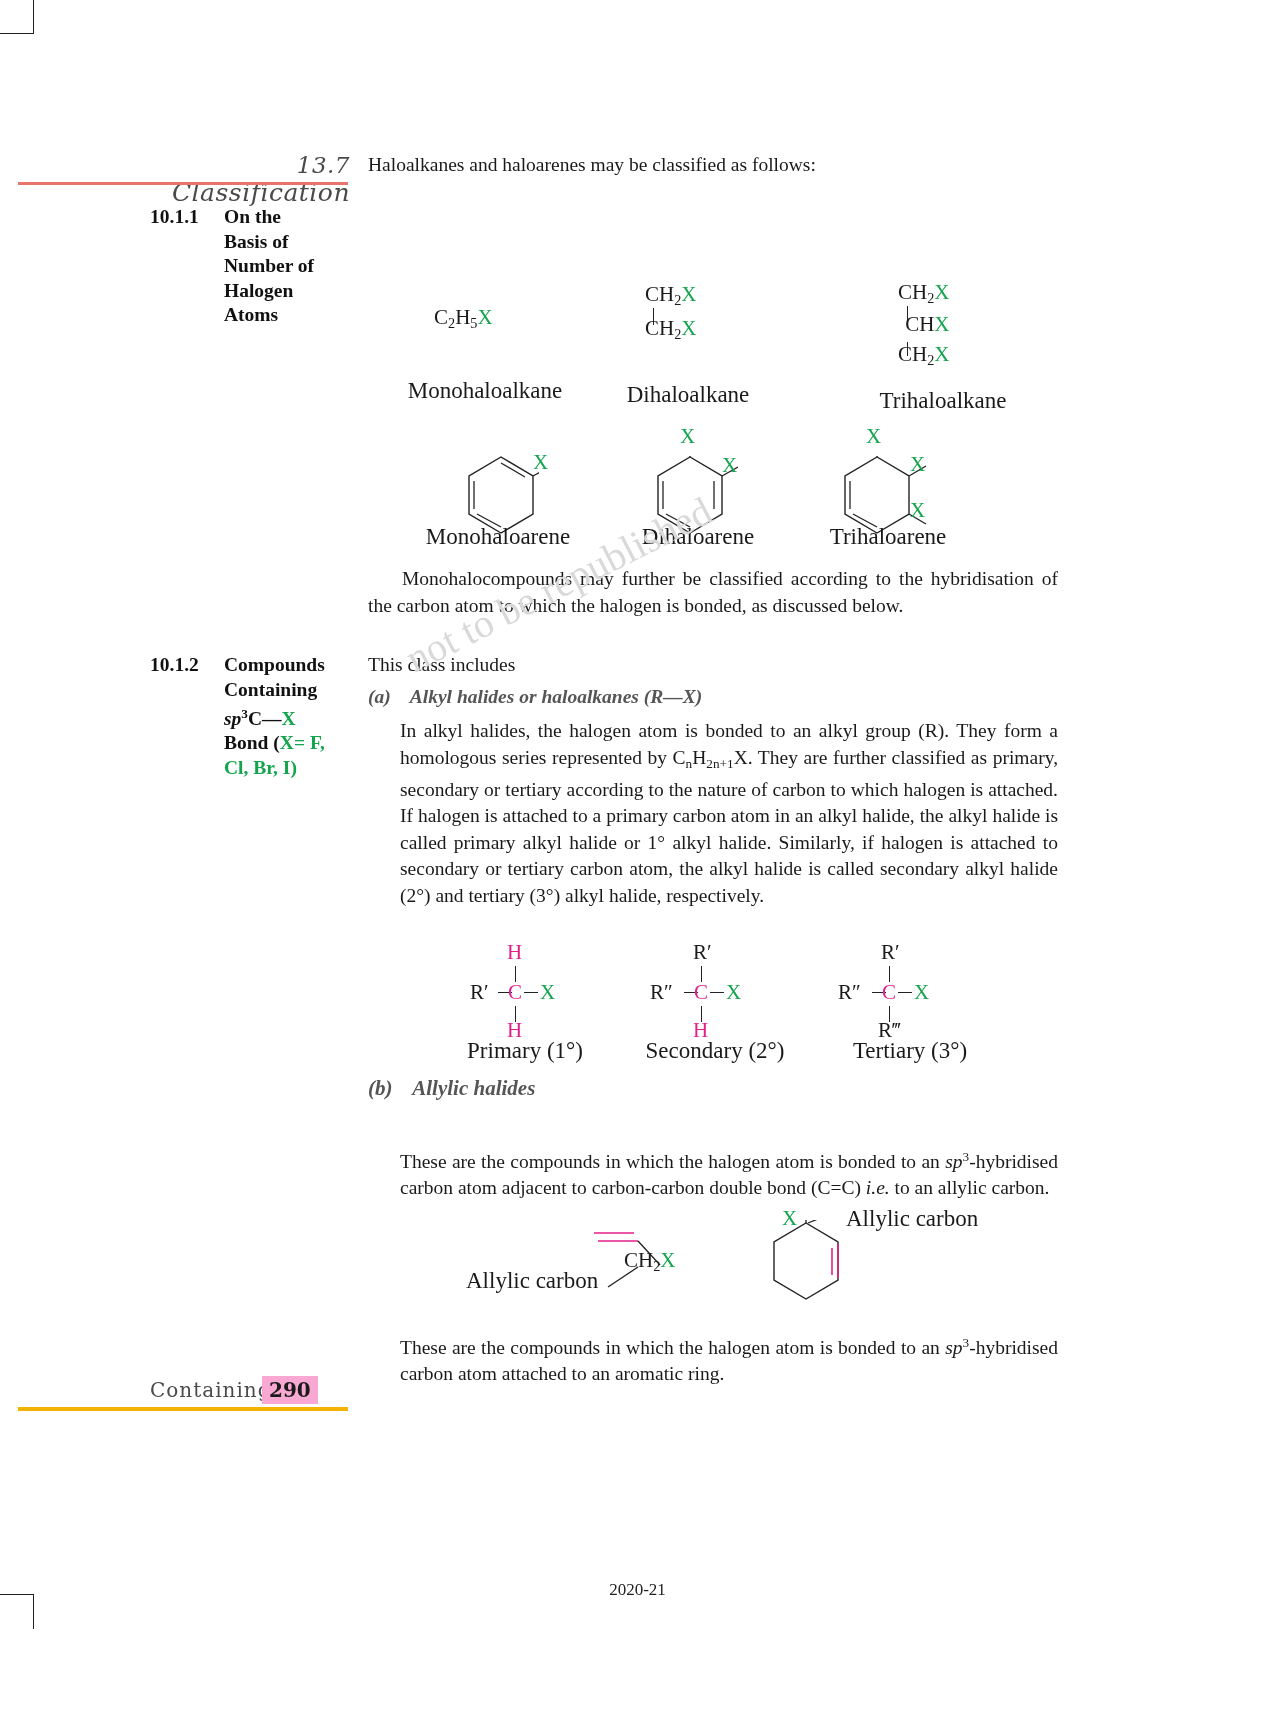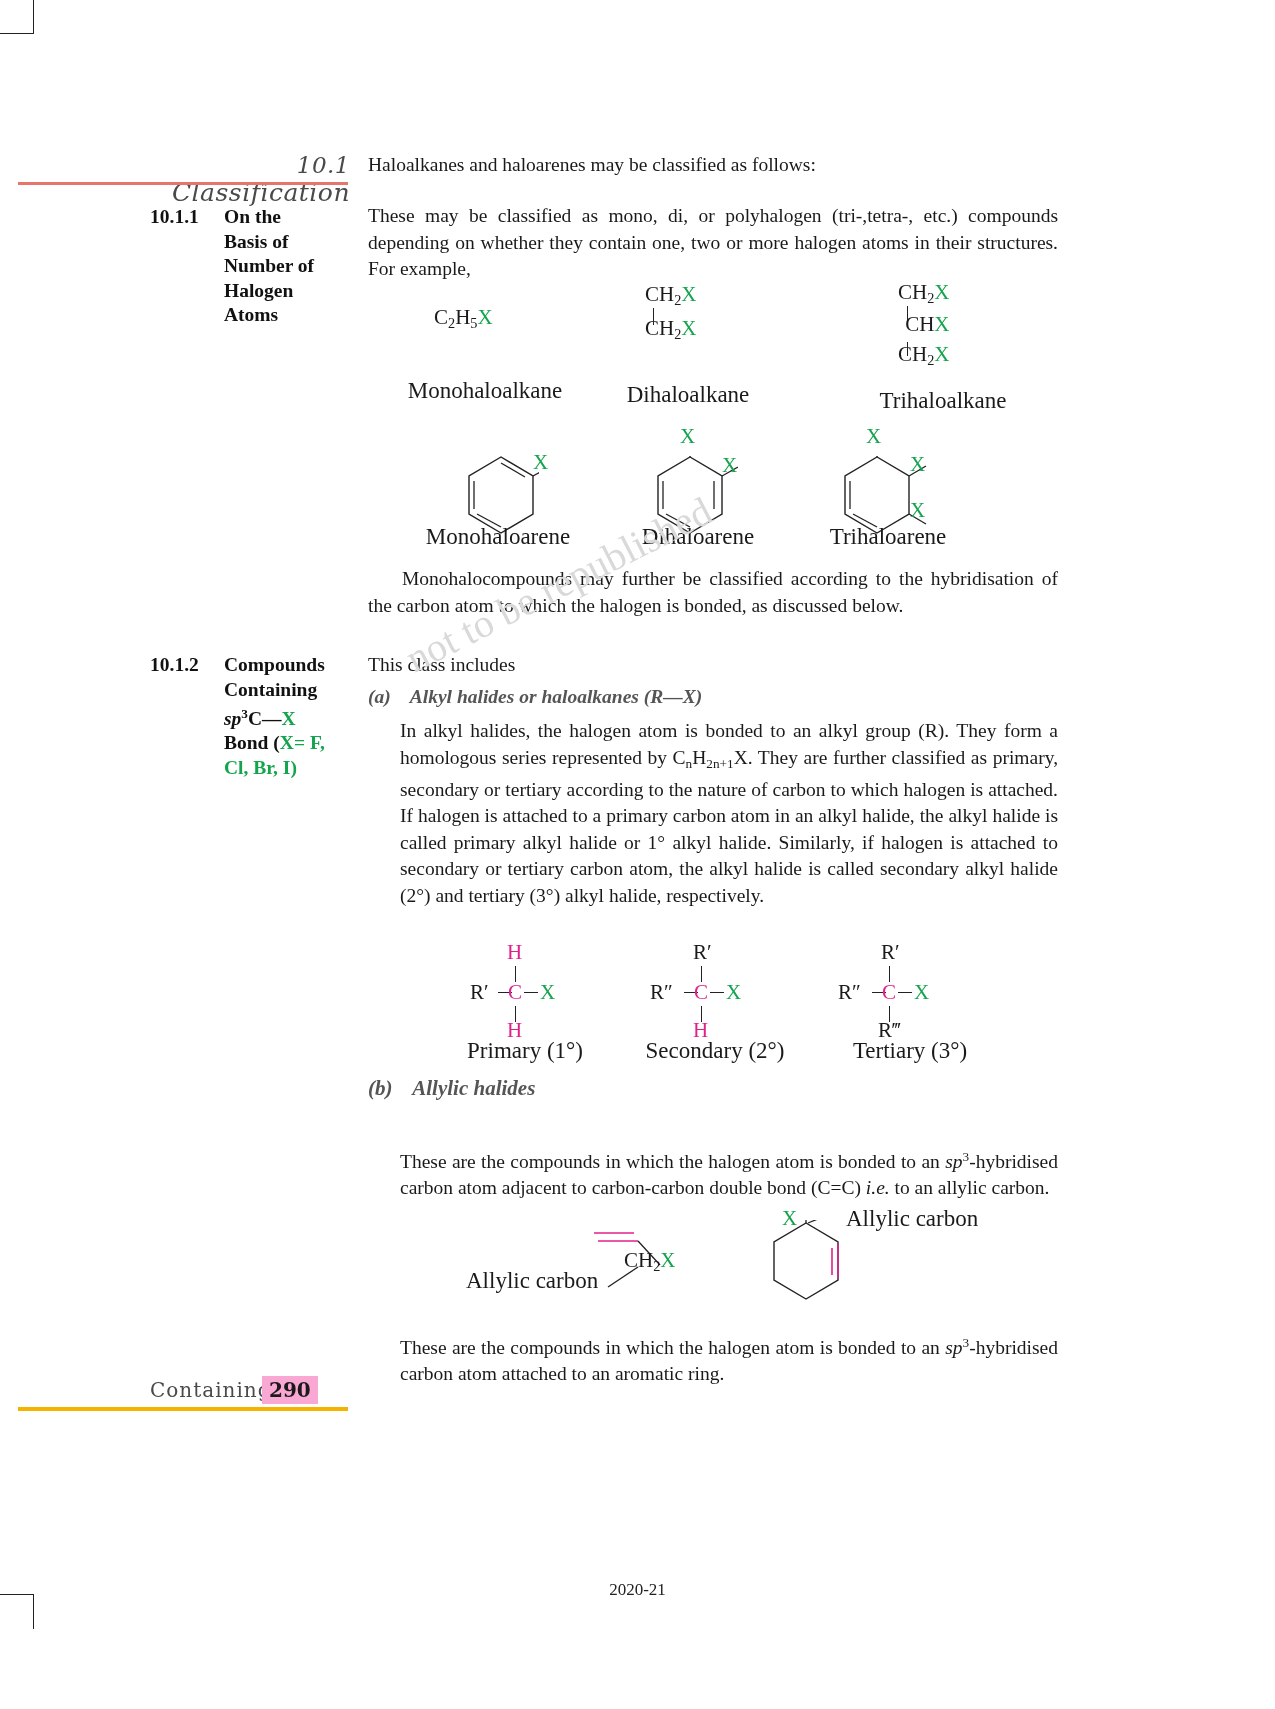--- a/index.html
+++ b/index.html
@@ -208,21 +208,21 @@
 </style>
 </head>
 <body>
 
 <div class="page">
 
   <div class="crop-mark crop-tl"></div>
   <div class="crop-mark crop-bl"></div>
 
   <div class="sec-head">
-    <span class="num">10.1</span>
+    <span class="num">13.7</span>
     <span class="word">Classification</span>
   </div>
   <div class="sec-rule"></div>
 
   <div class="margin-head" id="mh-1">
     <div>
       <span class="mh-numbox">10.1.1</span><span>On  the</span>
     </div>
     <div style="padding-left:74px;">
       <div>Basis  of</div>
@@ -243,21 +243,20 @@
       </div>
       <div>
         <span>Bond (</span><span class="green">X= F,</span>
       </div>
       <div class="green">Cl, Br, I)</div>
     </div>
   </div>
 
   <div class="body-col" id="p-intro">Haloalkanes and haloarenes may be classified as follows:</div>
 
-  <div class="body-col just" id="p-a">These may be classified as mono, di, or polyhalogen (tri-,tetra-, etc.) compounds depending on whether they contain one, two or more halogen atoms in their structures. For example,</div>
 
   <div class="fig" style="left:434px; top:305px;">
     <span class="formula">
       <span>C</span><sub>2</sub><span>H</span><sub>5</sub><span class="green">X</span>
     </span>
   </div>
   <div class="fig-label" style="left:400px; top:378px; width:170px;">Monohaloalkane</div>
 
   <div class="fig" style="left:645px; top:282px;">
     <div class="formula">

